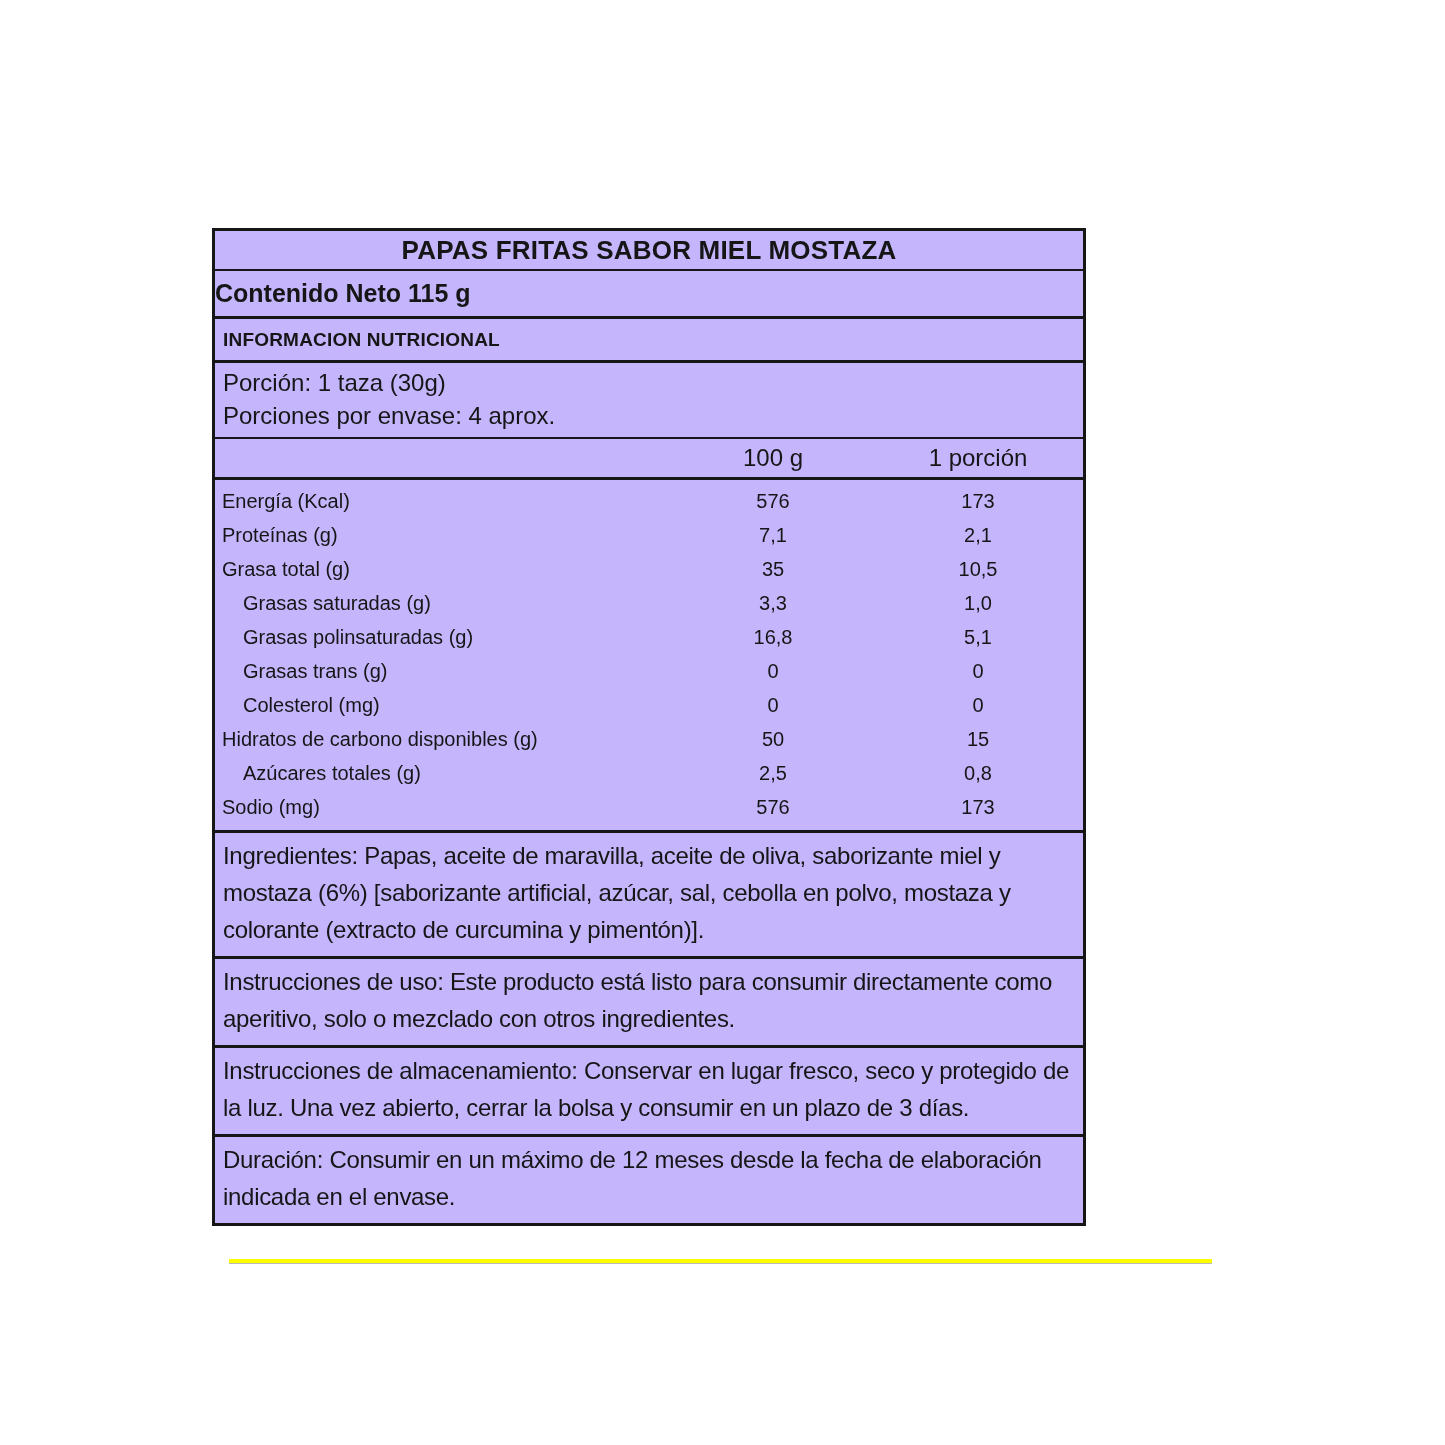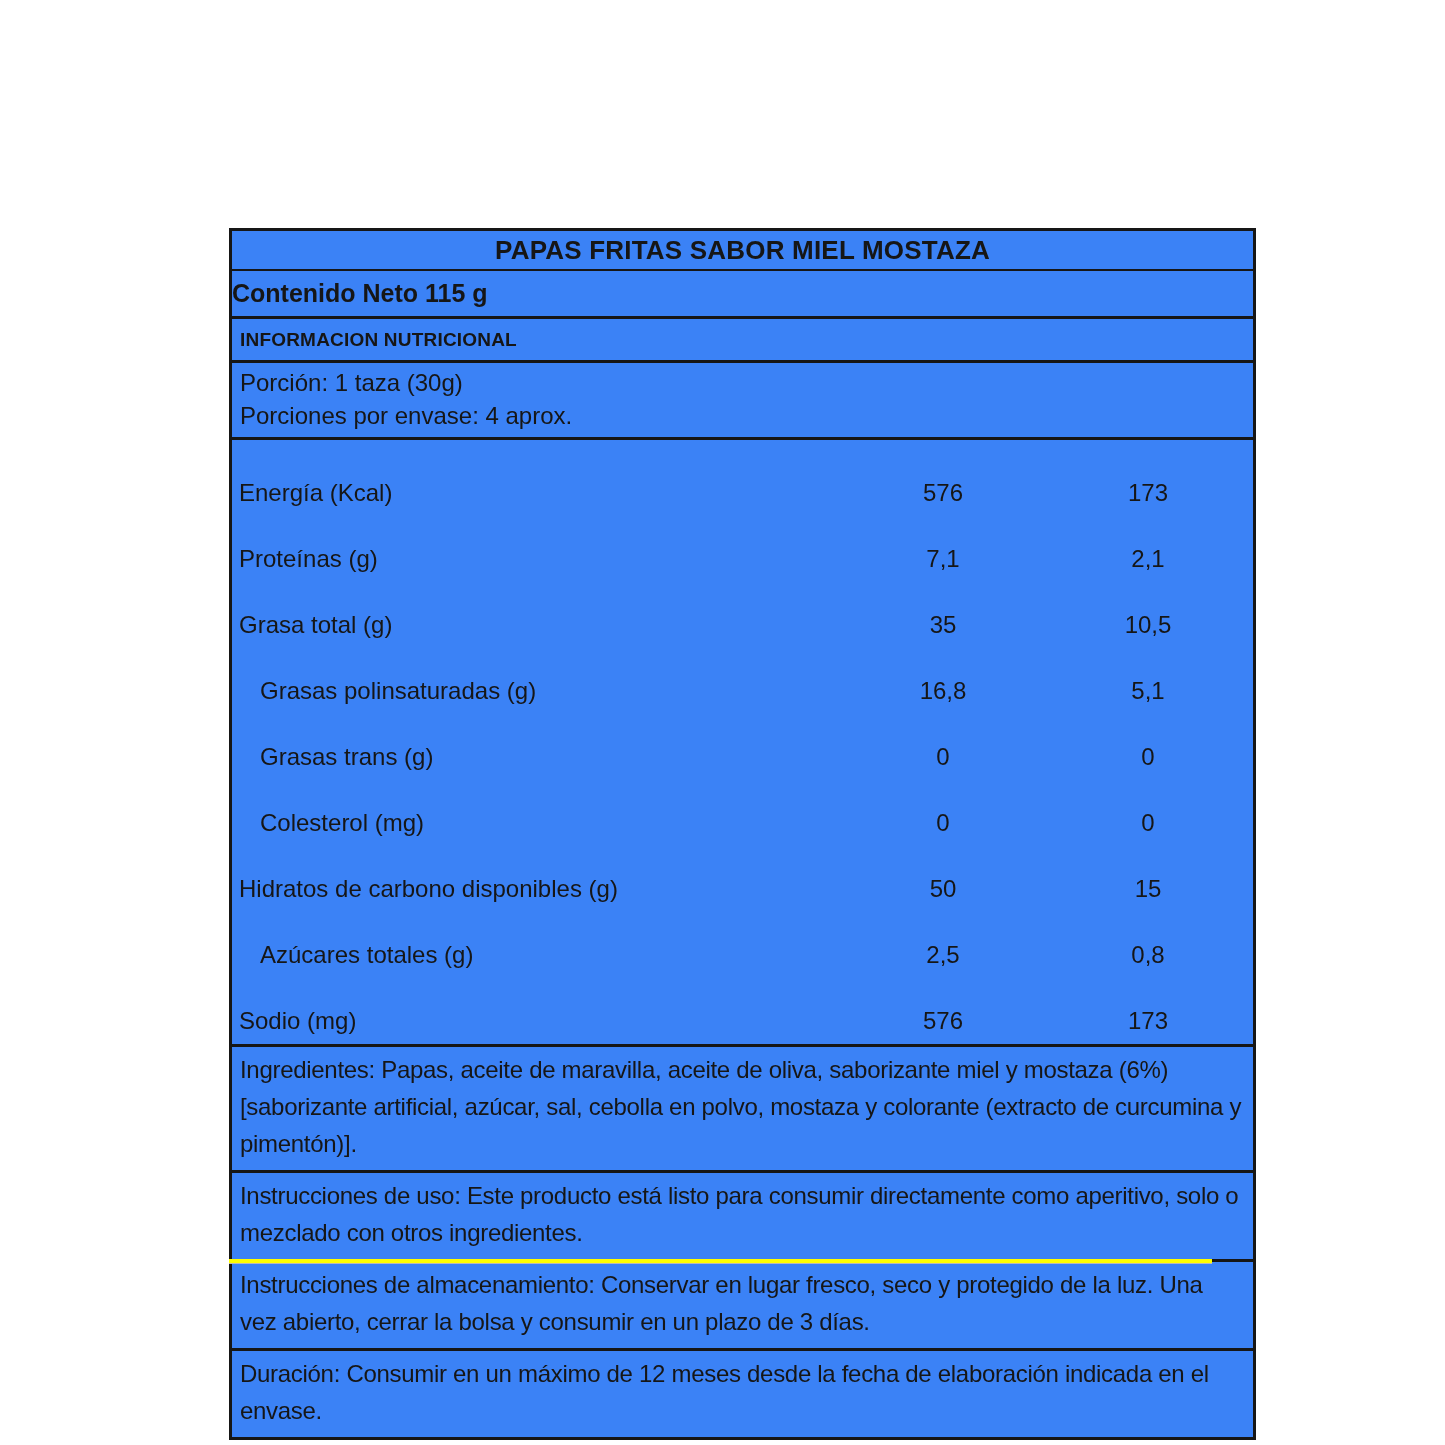--- a/index.html
+++ b/index.html
@@ -16,26 +16,26 @@
     -webkit-font-smoothing: antialiased;
   }
   .canvas {
     position: absolute;
     left: 0; top: 0;
     width: 1445px; height: 1445px;
     background: #ffffff;
   }
   .label-box {
     position: absolute;
-    left: 229px;
+    left: 212px;
     top: 228px;
-    width: 1027px;
+    width: 874px;
     box-sizing: border-box;
     border: 3px solid #161616;
-    background: #3b82f6;
+    background: #c4b5fd;
   }
   .row {
     box-sizing: border-box;
     display: flex;
     align-items: center;
   }
   .row-title {
     height: 38px;
     justify-content: center;
     font-weight: bold;
@@ -75,22 +75,21 @@
     height: 40px;
     font-size: 24px;
   }
   .col-center { text-align: center; }
   .nutrient-block {
     border-top: 3px solid #161616;
     padding: 4px 0 6px 0;
   }
   .nutrient-row {
     height: 34px;
-    font-size: 24px;
-    margin-top: 32px;
+    font-size: 20px;
   }
   .nutrient-name { padding-left: 7px; white-space: nowrap; }
   .nutrient-row.indent .nutrient-name { padding-left: 28px; }
   .text-section {
     border-top: 3px solid #161616;
     padding: 4px 10px 8px 8px;
     font-size: 24px;
     line-height: 37px;
     letter-spacing: -0.3px;
   }
@@ -121,40 +120,50 @@
 
     <div class="row row-infoheader">
       <span>INFORMACION NUTRICIONAL</span>
     </div>
 
     <div class="row-serving">
       <div>Porción: 1 taza (30g)</div>
       <div>Porciones por envase: 4 aprox.</div>
     </div>
 
+    <div class="grid-row row-colheader">
+      <span></span>
+      <span class="col-center">100 g</span>
+      <span class="col-center">1 porción</span>
+    </div>
 
     <div class="nutrient-block">
   <div class="grid-row nutrient-row">
     <span class="nutrient-name">Energía (Kcal)</span>
     <span class="col-center">576</span>
     <span class="col-center">173</span>
   </div>
 
   <div class="grid-row nutrient-row">
     <span class="nutrient-name">Proteínas (g)</span>
     <span class="col-center">7,1</span>
     <span class="col-center">2,1</span>
   </div>
 
   <div class="grid-row nutrient-row">
     <span class="nutrient-name">Grasa total (g)</span>
     <span class="col-center">35</span>
     <span class="col-center">10,5</span>
   </div>
 
+  <div class="grid-row nutrient-row indent">
+    <span class="nutrient-name">Grasas saturadas (g)</span>
+    <span class="col-center">3,3</span>
+    <span class="col-center">1,0</span>
+  </div>
 
 
   <div class="grid-row nutrient-row indent">
     <span class="nutrient-name">Grasas polinsaturadas (g)</span>
     <span class="col-center">16,8</span>
     <span class="col-center">5,1</span>
   </div>
 
   <div class="grid-row nutrient-row indent">
     <span class="nutrient-name">Grasas trans (g)</span>

